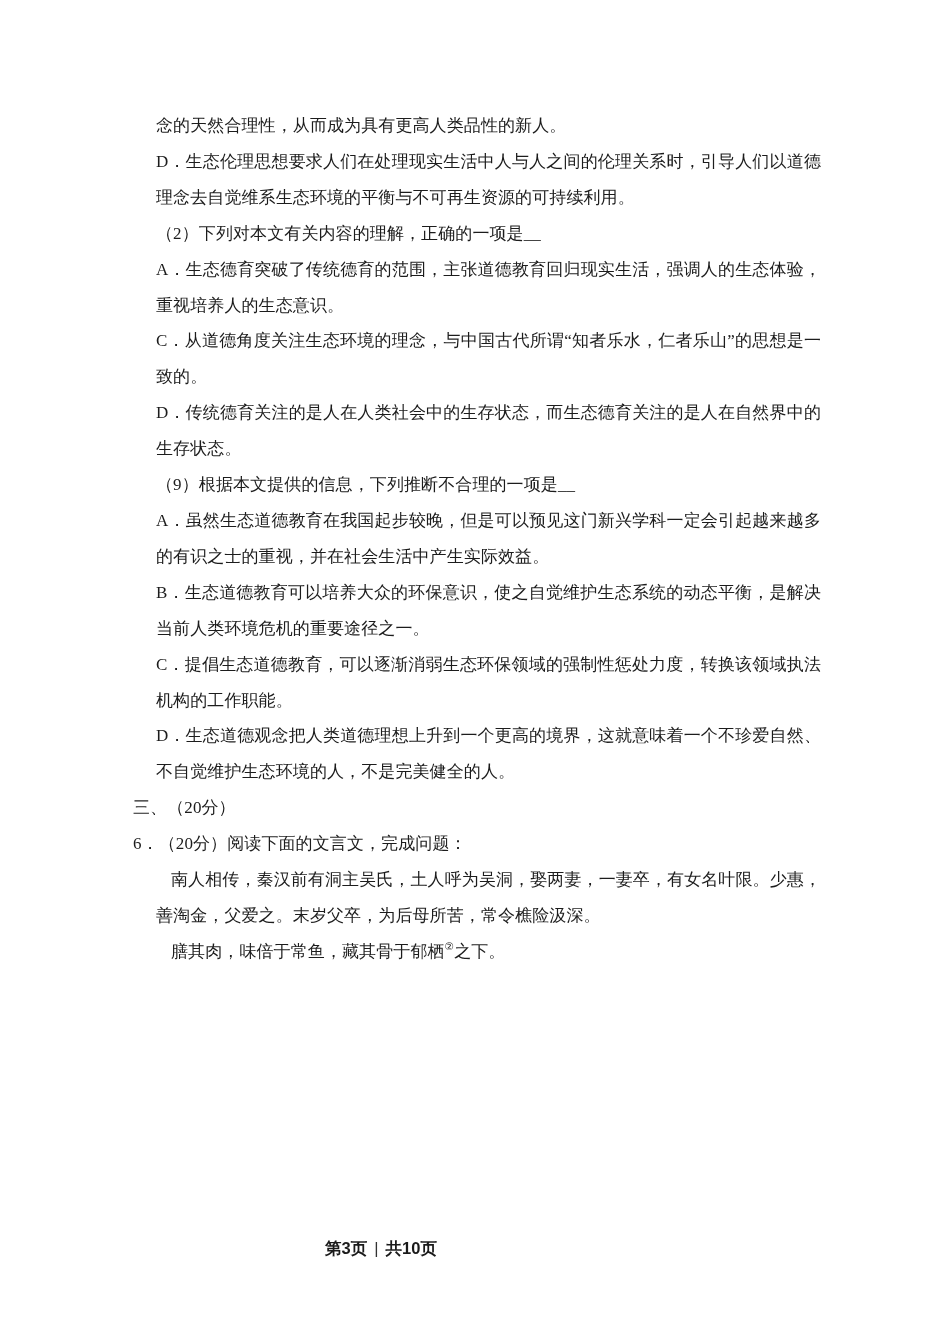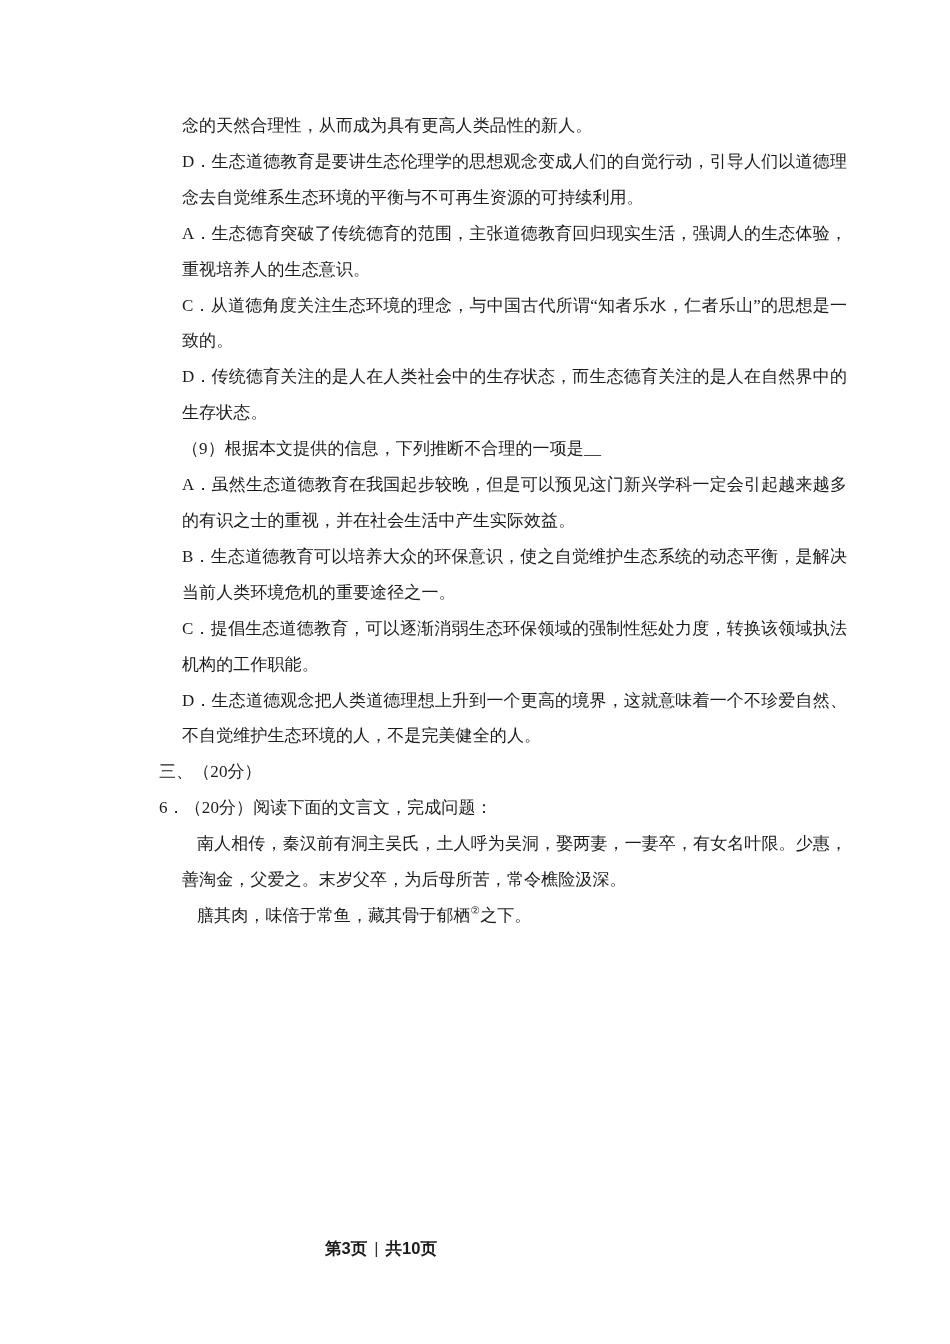--- a/index.html
+++ b/index.html
@@ -7,21 +7,21 @@
     width: 950px;
     height: 1344px;
     background: #ffffff;
     position: relative;
     overflow: hidden;
     font-family: "Liberation Serif", "DejaVu Serif", serif;
     color: #1c1c1c;
   }
   #doc-body {
     position: absolute;
-    left: 182px;
+    left: 156px;
     top: 108px;
     width: 665px;
   }
   #doc-body p {
     margin: 0;
     font-size: 17px;
     line-height: 35.9px;
     text-align: justify;
     letter-spacing: 0.1px;
   }
@@ -57,21 +57,22 @@
     font-weight: 400;
     color: #333333;
   }
 </style>
 </head>
 <body>
 
 <main>
   <div id="doc-body">
       <p>念的天然合理性，从而成为具有更高人类品性的新人。</p>
-      <p>D．生态道德教育是要讲生态伦理学的思想观念变成人们的自觉行动，引导人们以道德理念去自觉维系生态环境的平衡与不可再生资源的可持续利用。</p>
+      <p>D．生态伦理思想要求人们在处理现实生活中人与人之间的伦理关系时，引导人们以道德理念去自觉维系生态环境的平衡与不可再生资源的可持续利用。</p>
+      <p>（2）下列对本文有关内容的理解，正确的一项是__</p>
       <p>A．生态德育突破了传统德育的范围，主张道德教育回归现实生活，强调人的生态体验，重视培养人的生态意识。</p>
       <p>C．从道德角度关注生态环境的理念，与中国古代所谓“知者乐水，仁者乐山”的思想是一致的。</p>
       <p>D．传统德育关注的是人在人类社会中的生存状态，而生态德育关注的是人在自然界中的生存状态。</p>
       <p>（9）根据本文提供的信息，下列推断不合理的一项是__</p>
       <p>A．虽然生态道德教育在我国起步较晚，但是可以预见这门新兴学科一定会引起越来越多的有识之士的重视，并在社会生活中产生实际效益。</p>
       <p>B．生态道德教育可以培养大众的环保意识，使之自觉维护生态系统的动态平衡，是解决当前人类环境危机的重要途径之一。</p>
       <p>C．提倡生态道德教育，可以逐渐消弱生态环保领域的强制性惩处力度，转换该领域执法机构的工作职能。</p>
       <p>D．生态道德观念把人类道德理想上升到一个更高的境界，这就意味着一个不珍爱自然、不自觉维护生态环境的人，不是完美健全的人。</p>
       <p class="section">三、（20分）</p>
       <p class="outdent">6．（20分）阅读下面的文言文，完成问题：</p>

